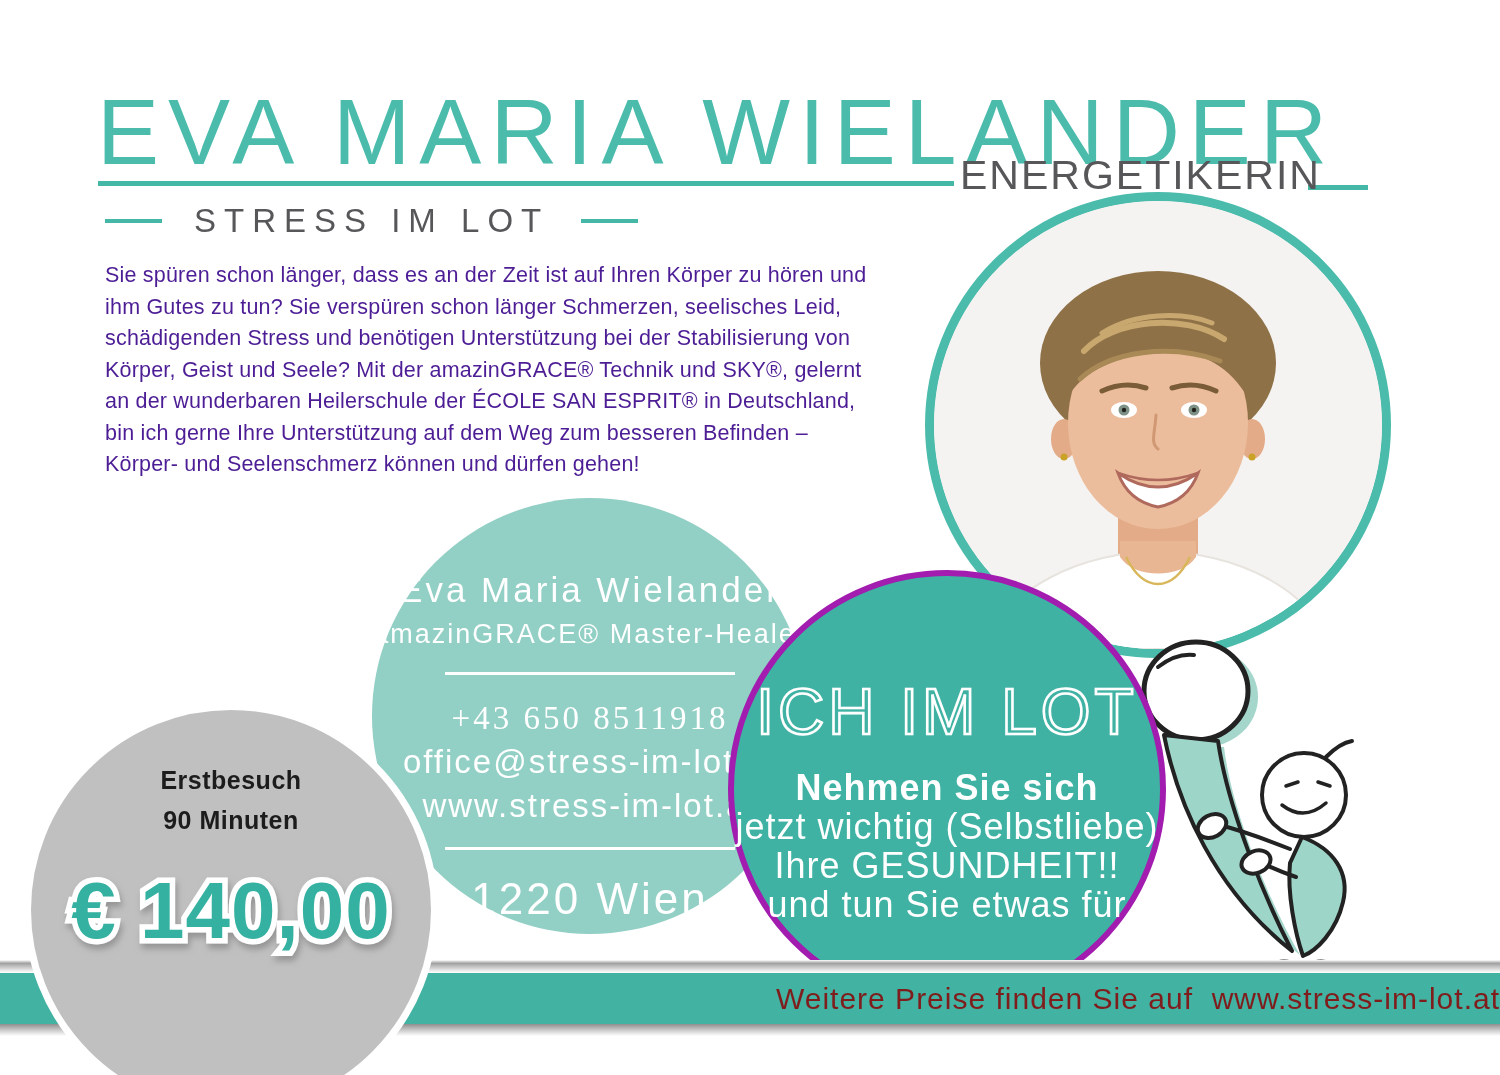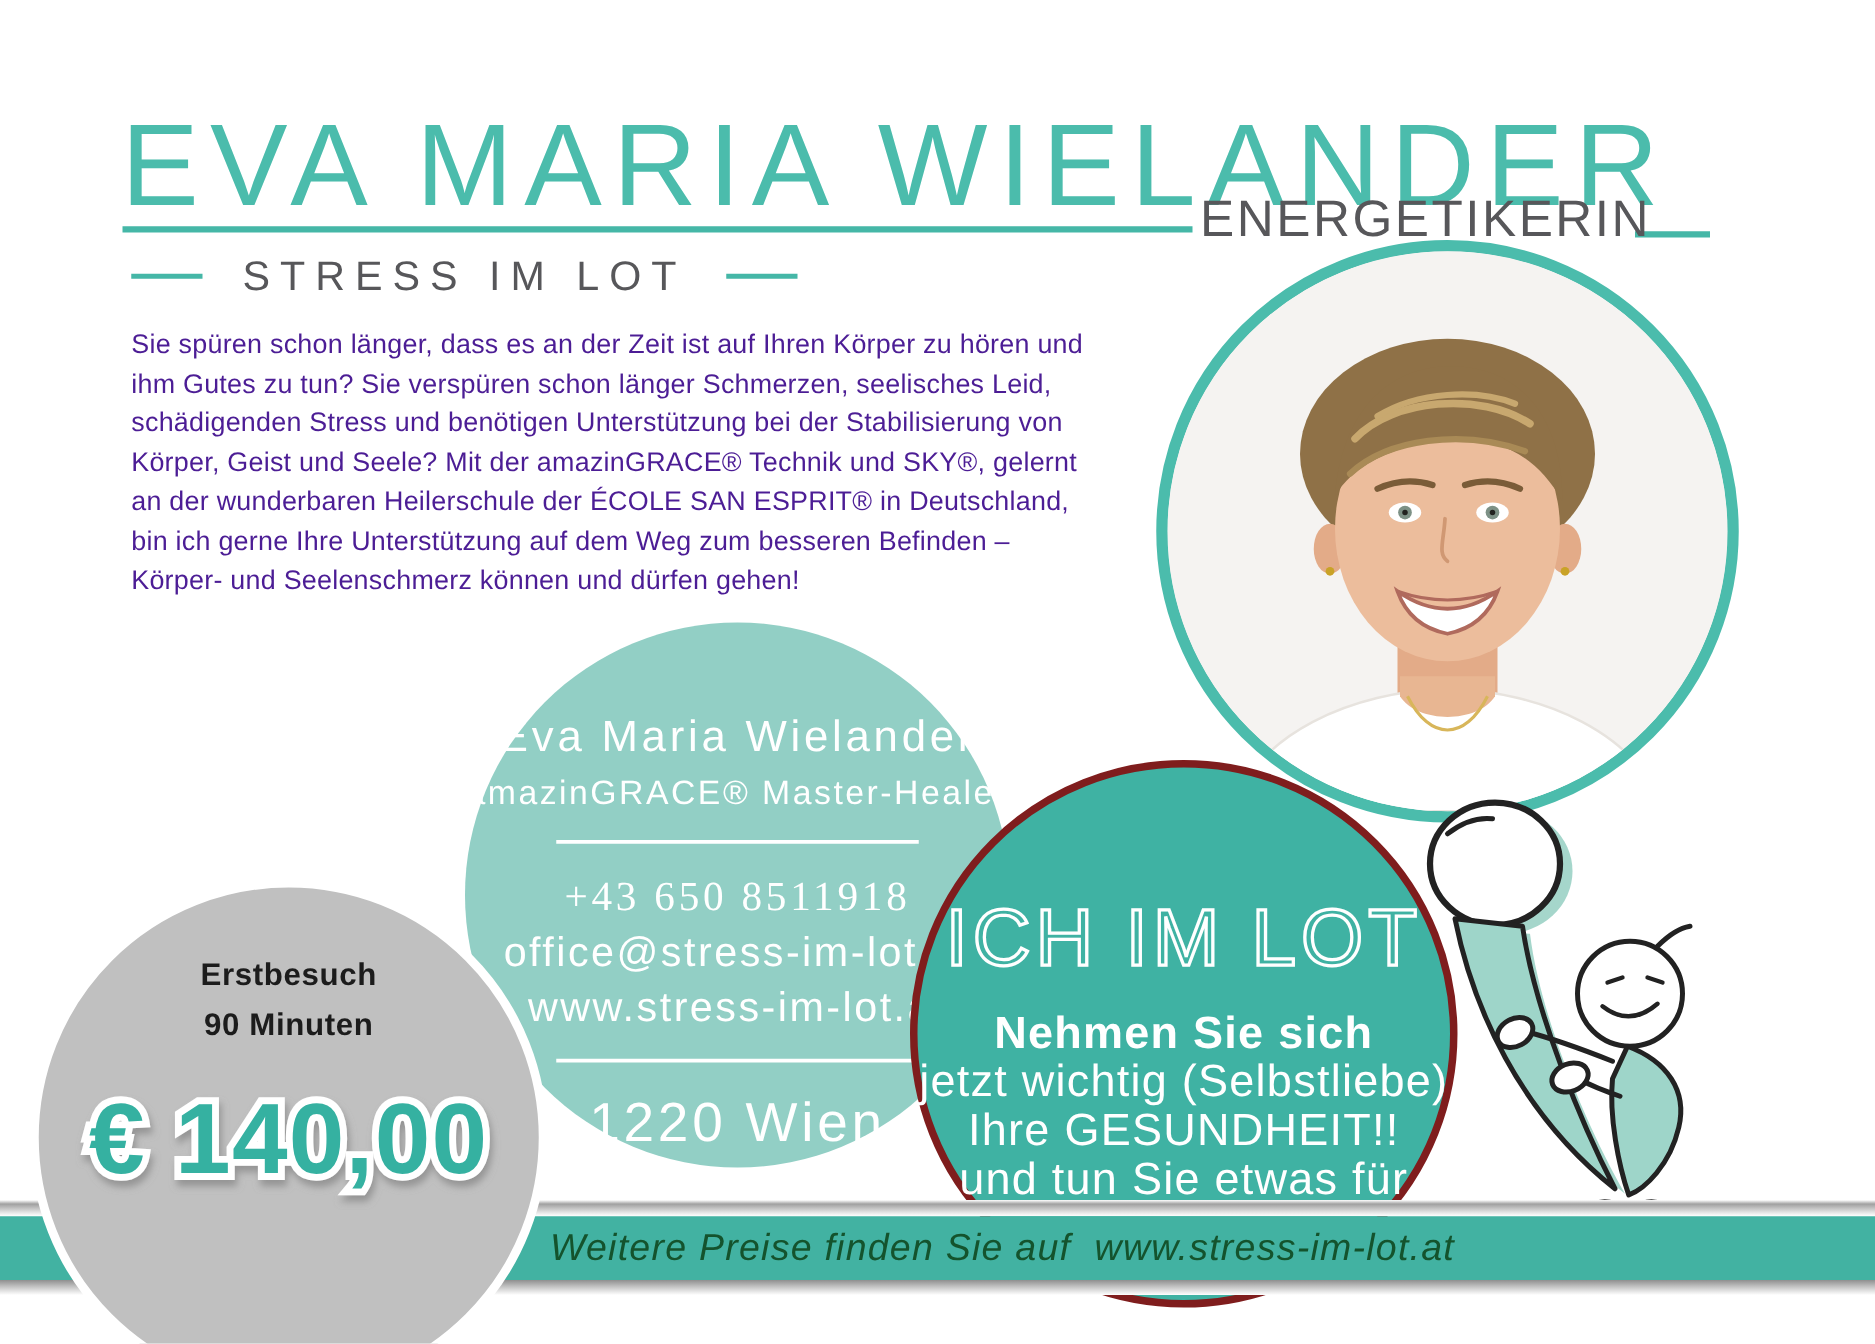--- a/index.html
+++ b/index.html
@@ -34,35 +34,35 @@
   
   .circle{position:absolute;border-radius:50%;text-align:center;color:#ffffff;}
   .contact-circle{left:372px;top:498px;width:436px;height:436px;background:#92cfc5;z-index:3;}
   .contact-name{font-size:35px;letter-spacing:3px;padding-top:72px;}
   .contact-qual{font-size:27px;letter-spacing:2px;margin-top:9px;}
   .contact-divider{width:290px;height:3px;background:#ffffff;margin:22px auto 0;}
   .contact-phone{font-size:33px;letter-spacing:3px;margin-top:25px;font-family:Liberation Serif, serif;}
   .contact-email,.contact-web{font-size:33px;letter-spacing:2px;margin-top:6px;}
   .contact-addr1{font-size:44px;letter-spacing:3px;margin-top:24px;}
   .contact-addr2{font-size:33px;letter-spacing:3px;margin-top:6px;}
-  .motto-circle{left:728px;top:608px;width:426px;height:426px;background:#3fb2a3;border:6px solid #7f1d1d;z-index:4;}
+  .motto-circle{left:728px;top:570px;width:426px;height:426px;background:#3fb2a3;border:6px solid #a21caf;z-index:4;}
   .motto-title-svg{display:block;margin:98px auto 0;}
   .motto-line{font-size:36px;line-height:39px;letter-spacing:1px;}
   .motto-line.first{margin-top:16px;font-weight:bold;}
   .price-circle{left:24px;top:703px;width:400px;height:400px;background:#c0c0c0;border:7px solid #ffffff;z-index:6;color:#1c1c1c;}
   .price-line{font-size:25px;font-weight:700;line-height:40px;letter-spacing:0.5px;}
   .price-line.first{padding-top:50px;}
   .price-svg{display:block;margin:10px auto 0;}
   
   .banner-wrap{position:absolute;left:0;top:960px;width:1500px;z-index:5;}
   .banner-strip-top{height:13px;background:linear-gradient(to bottom,#ffffff 0%,#a0a0a0 25%,#e9e9e9 80%,#ffffff 100%);}
   .banner-bar{position:relative;height:51px;background:#42b2a2;display:flex;align-items:center;}
   .banner-text{
-    width:100%;text-align:left;padding-left:440px;box-sizing:border-box;
-    color:#14532d;font-size:30px;letter-spacing:1px;white-space:pre;font-style:italic;
+    width:100%;text-align:right;padding-left:440px;box-sizing:border-box;
+    color:#7f1d1d;font-size:30px;letter-spacing:1px;white-space:pre;
   }
   .banner-strip-bottom{height:12px;background:linear-gradient(to bottom,#8f8f8f 0%,#cfcfcf 55%,#ffffff 100%);}
 </style>
 </head>
 <body>
 
 <div class="flyer">
 
   <div class="title">EVA MARIA WIELANDER</div>
   <div class="underline-main"></div>

